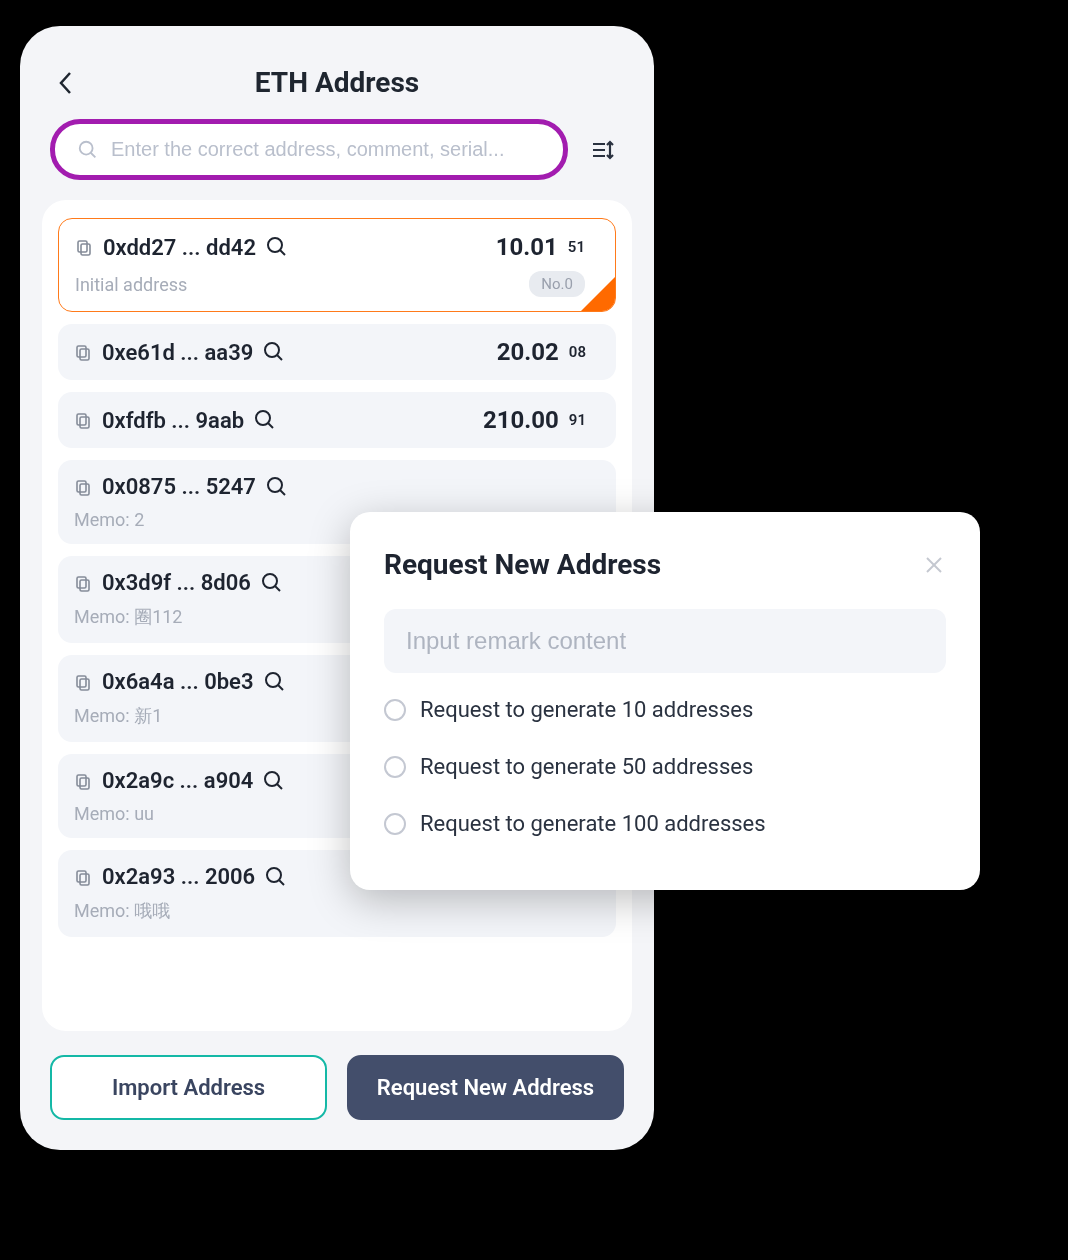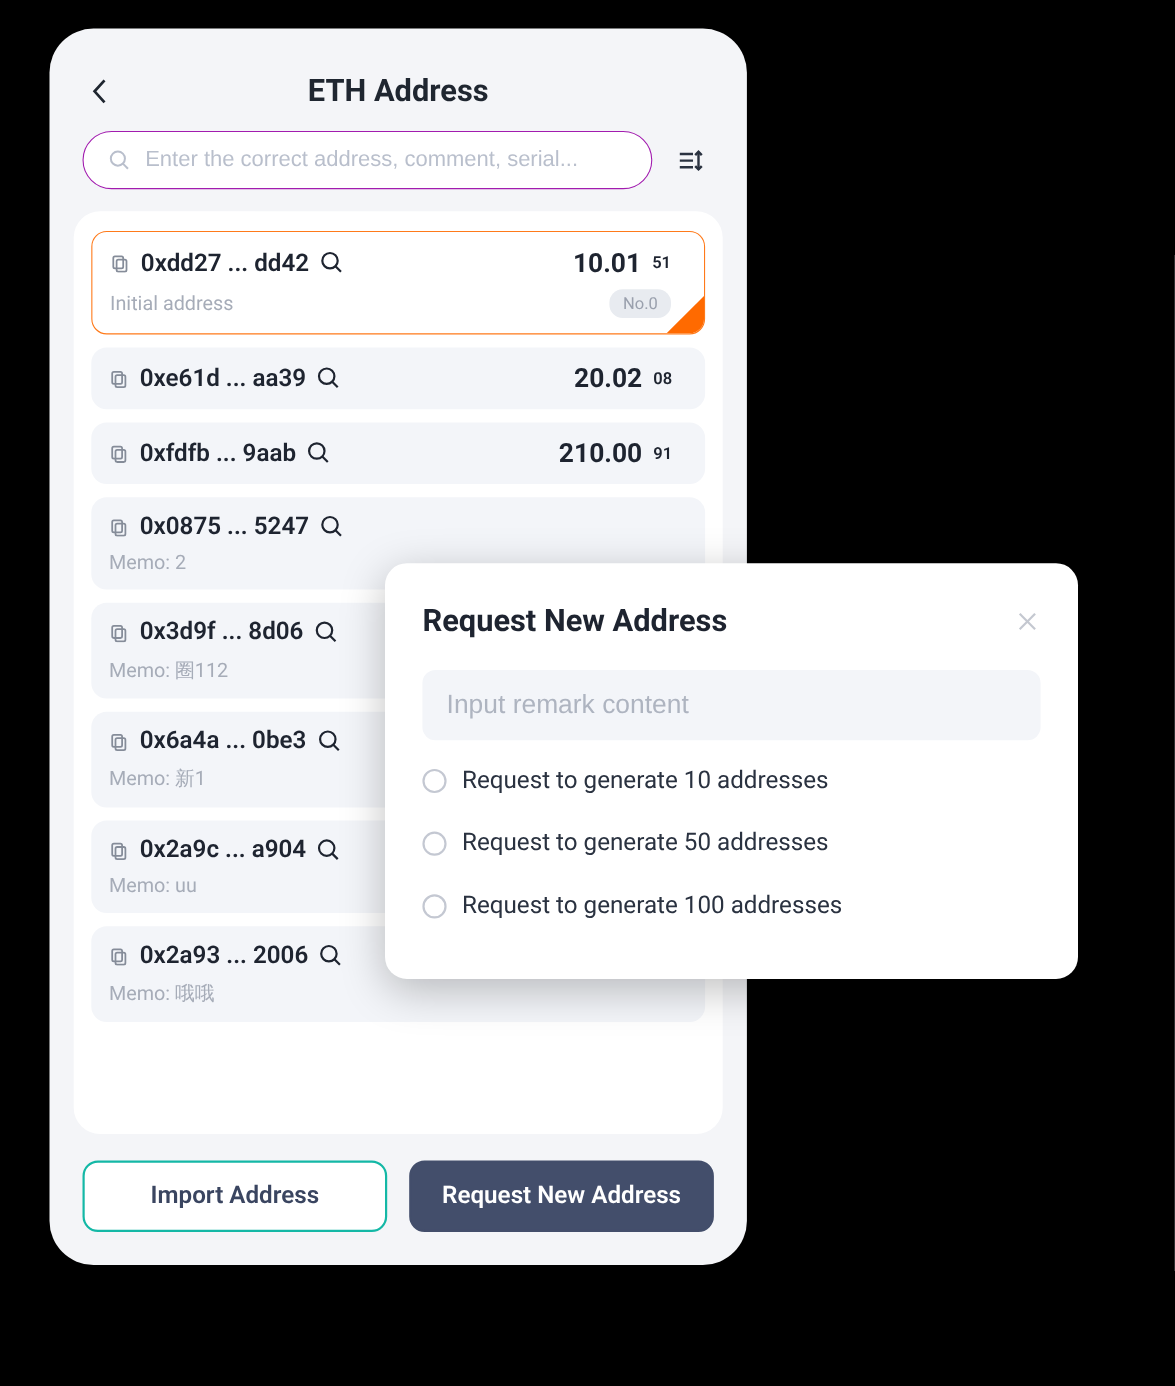--- a/index.html
+++ b/index.html
@@ -6,21 +6,21 @@
   body {
     font-family: -apple-system, BlinkMacSystemFont, "Segoe UI", Roboto, Helvetica, Arial, sans-serif;
     background: #000;
     width: 1068px;
     height: 1260px;
     position: relative;
     overflow: hidden;
   }
   .phone {
     position: absolute;
-    left: 45px;
+    left: 20px;
     top: 26px;
     width: 634px;
     height: 1124px;
     background: #f4f5f8;
     border-radius: 40px;
     box-shadow: 0 8px 30px rgba(0,0,0,0.2);
     overflow: hidden;
     display: flex;
     flex-direction: column;
   }
@@ -50,21 +50,21 @@
     align-items:center;
   }
   .search {
     flex:1;
     display:flex;
     align-items:center;
     background:#fff;
     border-radius: 30px;
     padding: 14px 22px;
     gap:12px;
-    border:1px solid #a21caf;
+    border:5px solid #a21caf;
   }
   .search svg { width:22px; height:22px; stroke:#b9bfcc; stroke-width:2; fill:none; }
   .search input {
     border:none; outline:none;
     font-size: 20px;
     color:#333;
     flex:1;
     background:transparent;
   }
   .search input::placeholder { color:#b9bfcc; }

